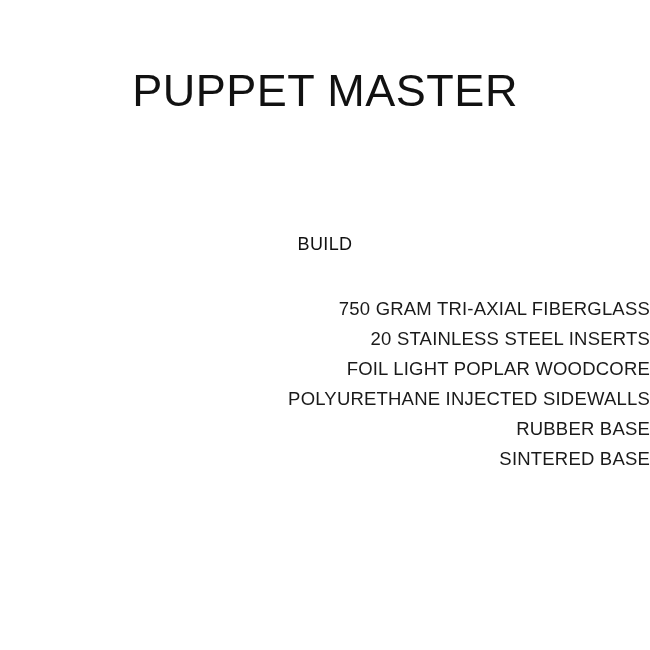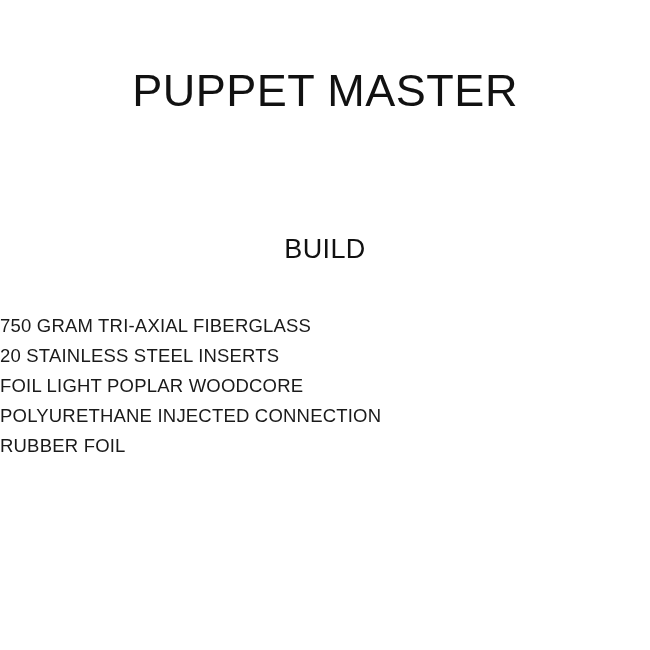--- a/index.html
+++ b/index.html
@@ -28,33 +28,33 @@
     font-size: 45px;
     font-weight: 400;
     letter-spacing: 0.5px;
     line-height: 1.1;
     color: #111111;
     text-align: center;
     white-space: nowrap;
   }
   .section-heading {
     margin-top: 88px;
-    font-size: 27px;
+    font-size: 18px;
     font-weight: 400;
     letter-spacing: 0.4px;
     color: #111111;
     text-align: left;
   }
   .spec-list {
     margin: 0;
     padding: 0;
     list-style: none;
     margin-top: 24px;
     width: 100%;
-    text-align: left;
+    text-align: right;
   }
   .spec-item {
     font-size: 18.5px;
     font-weight: 400;
     letter-spacing: 0.2px;
     line-height: 30px;
     color: #1a1a1a;
     white-space: nowrap;
   }
 </style>
@@ -64,17 +64,18 @@
 <div class="page">
 
   <h1 class="product-title">PUPPET MASTER</h1>
 
   <h2 class="section-heading">BUILD</h2>
 
   <ul class="spec-list">
     <li class="spec-item">750 GRAM TRI-AXIAL FIBERGLASS</li>
     <li class="spec-item">20 STAINLESS STEEL INSERTS</li>
     <li class="spec-item">FOIL LIGHT POPLAR WOODCORE</li>
-    <li class="spec-item">POLYURETHANE INJECTED CONNECTION</li>
-    <li class="spec-item">RUBBER FOIL</li>
+    <li class="spec-item">POLYURETHANE INJECTED SIDEWALLS</li>
+    <li class="spec-item">RUBBER BASE</li>
+    <li class="spec-item">SINTERED BASE</li>
   </ul>
 
 </div>
 
 </body></html>

